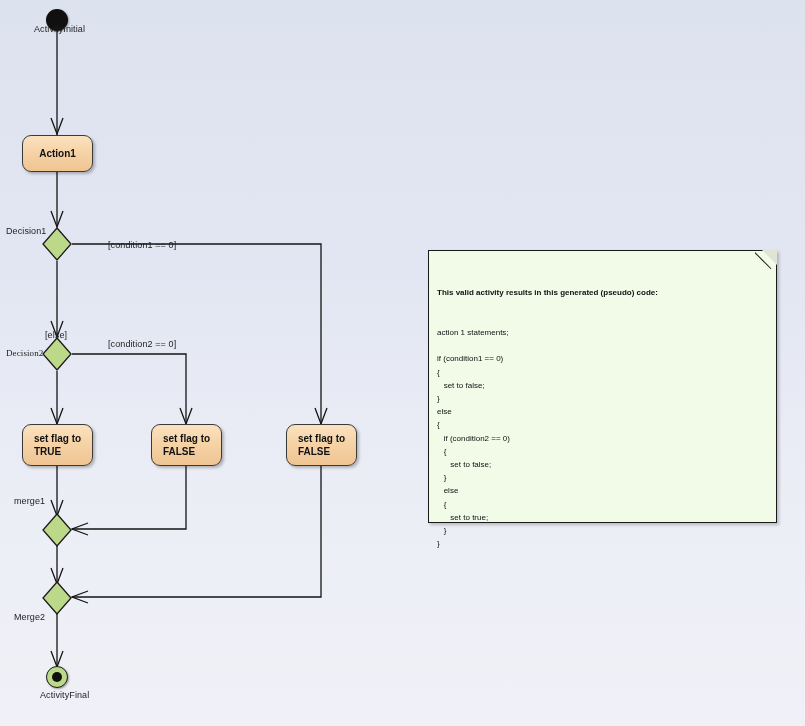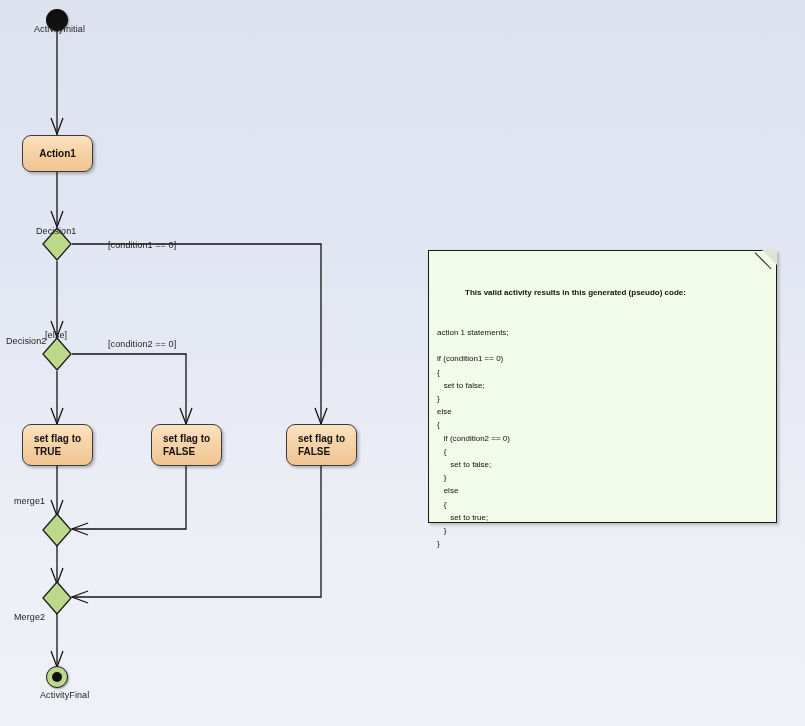--- a/index.html
+++ b/index.html
@@ -131,21 +131,21 @@
     position: absolute;
     left: 8px;
     top: 9px;
     right: 8px;
     font-size: 8px;
     line-height: 13.2px;
     color: #111;
     white-space: pre;
     font-family: "Liberation Sans", sans-serif;
   }
-  .note-body .hdr { font-weight: bold; margin-left: 28px; }
+  .note-body .hdr { font-weight: bold; }
 </style>
 </head>
 <body>
 
 <div id="canvas">
 
   <svg id="wires" viewBox="0 0 805 726" xmlns="http://www.w3.org/2000/svg">
     <g stroke="#141414" stroke-width="1.3" fill="none" stroke-linecap="butt">
 
       <path d="M57,31 L57,135"></path>
@@ -186,30 +186,30 @@
   <div class="initial-node" style="left:46px; top:9px;"></div>
   <div class="node-label" style="left:24px; top:24px;margin-left:10px;">ActivityInitial</div>
 
   <div class="action-node" style="left:22px; top:135px; width:71px; height:37px;">Action1</div>
 
   <div class="diamond-node" style="left:42px; top:227px;">
     <svg width="30" height="34" viewBox="0 0 30 34" xmlns="http://www.w3.org/2000/svg">
       <polygon points="15,1 29,17 15,33 1,17" fill="#bcd98a" stroke="#1a1a1a" stroke-width="1.3"></polygon>
     </svg>
   </div>
-  <div class="node-label" style="left:6px; top:226px;margin-left:30px;">Decision1</div>
+  <div class="node-label" style="left:6px; top:226px;">Decision1</div>
   <div class="node-label" style="left:108px; top:240px;">[condition1 == 0]</div>
   <div class="node-label" style="left:45px; top:301px;margin-top:29px;">[else]</div>
 
   <div class="diamond-node" style="left:42px; top:337px;">
     <svg width="30" height="34" viewBox="0 0 30 34" xmlns="http://www.w3.org/2000/svg">
       <polygon points="15,1 29,17 15,33 1,17" fill="#bcd98a" stroke="#1a1a1a" stroke-width="1.3"></polygon>
     </svg>
   </div>
-  <div class="node-label" style="left:6px; top:336px;">Decision2</div>
+  <div class="node-label" style="left:6px; top:348px;font-family:Liberation Serif, serif;">Decision2</div>
   <div class="node-label" style="left:108px; top:339px;">[condition2 == 0]</div>
 
   <div class="action-node" style="left:22px; top:424px; width:71px; height:42px;">set flag to
 TRUE</div>
 
   <div class="action-node" style="left:151px; top:424px; width:71px; height:42px;">set flag to
 FALSE</div>
 
   <div class="action-node" style="left:286px; top:424px; width:71px; height:42px;">set flag to
 FALSE</div>

